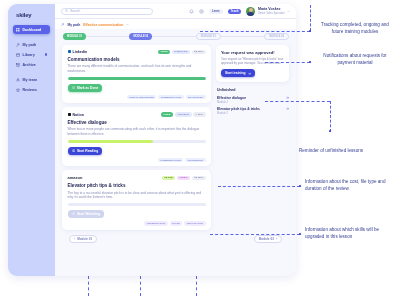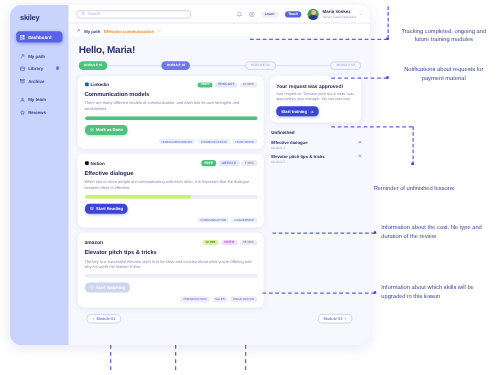--- a/index.html
+++ b/index.html
@@ -235,21 +235,20 @@
             <path d="M7 3 L12 3 L12 8"></path>
           </svg>
         <span class="bc-home">My path</span>
         <span class="bc-cur">Effective communication</span>
         <svg class="chev" viewBox="0 0 16 16" fill="none" stroke="currentColor" stroke-width="2">
             <path d="M3 5.5 L8 10.5 L13 5.5"></path>
           </svg>
       </div>
 
       <div class="content">
-        <div class="greet">Hello, Maria!</div>
 
         <div class="stepper">
           <div class="step done">MODULE 01</div>
           <div class="step-line"></div>
           <div class="step cur">MODULE 02</div>
           <div class="step-line"></div>
           <div class="step todo">MODULE 03</div>
           <div class="step-line"></div>
           <div class="step todo">MODULE 04</div>
         </div>

